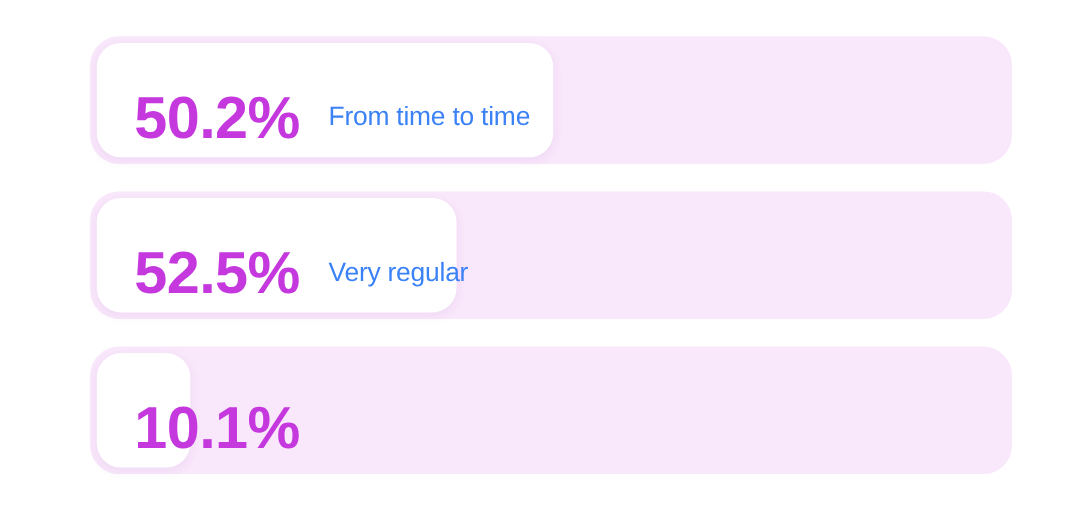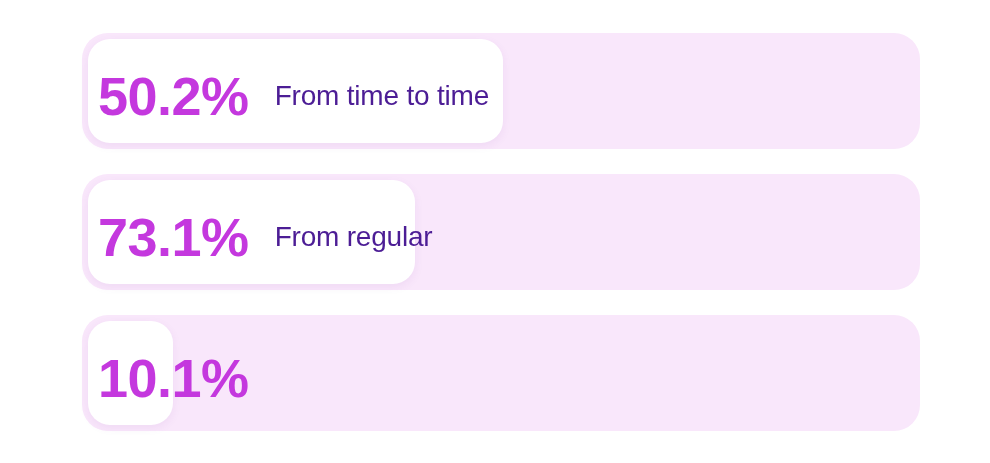--- a/index.html
+++ b/index.html
@@ -51,41 +51,41 @@
     height: 104px;
     background: #ffffff;
     border-radius: 22px;
     box-shadow: 0 3px 10px rgba(120, 40, 150, 0.07);
   }
 
   
   .row-content {
     position: absolute;
     left: 0;
-    top: 5px;
+    top: 16px;
     width: 752px;
     height: 116px;
     display: flex;
     align-items: center;
-    padding-left: 16px;
+    padding-left: 40px;
     box-sizing: border-box;
   }
 
   .row-percent {
     color: #c438de;
     font-size: 54px;
     font-weight: bold;
     letter-spacing: -0.5px;
     line-height: 1;
     white-space: nowrap;
   }
 
   .row-label {
-    color: #4c1d95;
-    font-size: 28px;
+    color: #3b82f6;
+    font-size: 24px;
     font-weight: normal;
     letter-spacing: -0.2px;
     line-height: 1;
     white-space: nowrap;
     margin-left: 26px;
   }
 </style>
 </head>
 <body>
 
@@ -97,22 +97,22 @@
     <div class="row-content">
       <span class="row-percent">50.2%</span>
       <span class="row-label">From time to time</span>
     </div>
   </div>
 
   <div class="poll-row">
     <div class="row-track"></div>
     <div class="row-fill" style="width: 327.096px;"></div>
     <div class="row-content">
-      <span class="row-percent">73.1%</span>
-      <span class="row-label">From regular</span>
+      <span class="row-percent">52.5%</span>
+      <span class="row-label">Very regular</span>
     </div>
   </div>
 
   <div class="poll-row">
     <div class="row-track"></div>
     <div class="row-fill" style="width: 85px;"></div>
     <div class="row-content">
       <span class="row-percent">10.1%</span>
     </div>
   </div>

